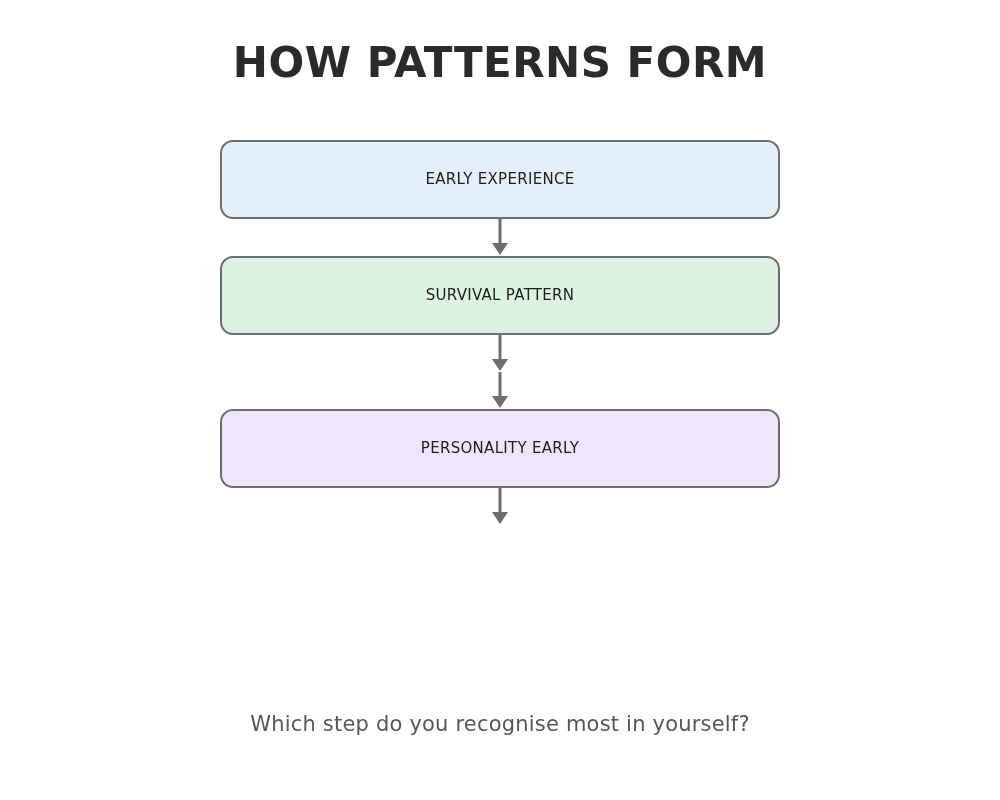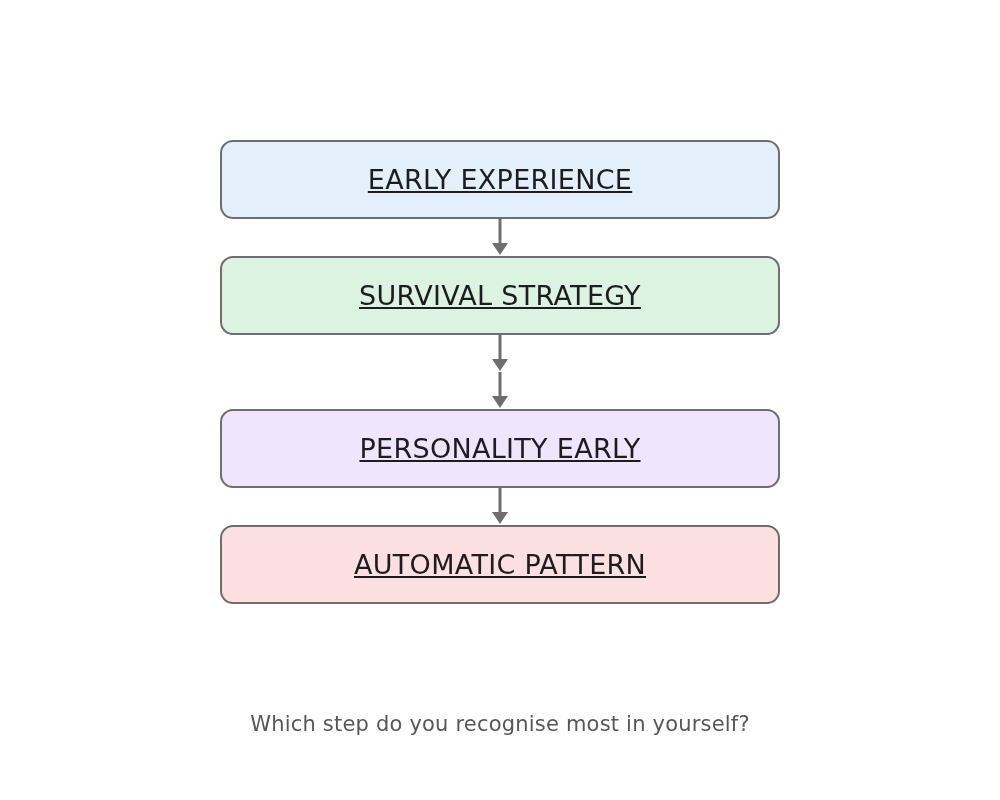--- a/index.html
+++ b/index.html
@@ -46,27 +46,26 @@
     width: 560px;
     height: 79px;
     border: 2px solid #6e6e6e;
     border-radius: 13px;
     display: flex;
     align-items: center;
     justify-content: center;
   }
 
   .flow-step-label {
-    font-size: 27px;
+    font-size: 15px;
     font-weight: normal;
     color: #1d1d1d;
     letter-spacing: 0.3px;
     line-height: 1;
     white-space: nowrap;
-    text-decoration: underline;
   }
 
   
   .flow-connector {
     position: relative;
     width: 560px;
     height: 37px;
     display: flex;
     align-items: center;
     justify-content: center;
@@ -87,36 +86,37 @@
     color: #575757;
     letter-spacing: 0.2px;
     white-space: nowrap;
   }
 </style>
 </head>
 <body>
 
 <div id="diagram-root">
 
+  <div id="diagram-title">HOW PATTERNS FORM</div>
 
   <div id="flow-column">
 
     <div class="flow-step" style="background-color: rgb(227, 240, 251);">
       <span class="flow-step-label">EARLY EXPERIENCE</span>
     </div>
 
     <div class="flow-connector">
       <svg width="20" height="37" viewBox="0 0 20 37" aria-hidden="true">
         <line x1="10" y1="0" x2="10" y2="26" stroke="#6e6e6e" stroke-width="3"></line>
         <polygon points="2,24 18,24 10,36" fill="#6e6e6e"></polygon>
       </svg>
     </div>
 
     <div class="flow-step" style="background-color: rgb(221, 243, 226);">
-      <span class="flow-step-label">SURVIVAL STRATEGY</span>
+      <span class="flow-step-label">SURVIVAL PATTERN</span>
     </div>
 
     <div class="flow-connector">
       <svg width="20" height="37" viewBox="0 0 20 37" aria-hidden="true">
         <line x1="10" y1="0" x2="10" y2="26" stroke="#6e6e6e" stroke-width="3"></line>
         <polygon points="2,24 18,24 10,36" fill="#6e6e6e"></polygon>
       </svg>
     </div>
 
 
@@ -131,21 +131,18 @@
       <span class="flow-step-label">PERSONALITY EARLY</span>
     </div>
 
     <div class="flow-connector">
       <svg width="20" height="37" viewBox="0 0 20 37" aria-hidden="true">
         <line x1="10" y1="0" x2="10" y2="26" stroke="#6e6e6e" stroke-width="3"></line>
         <polygon points="2,24 18,24 10,36" fill="#6e6e6e"></polygon>
       </svg>
     </div>
 
-    <div class="flow-step" style="background-color: rgb(252, 223, 224);">
-      <span class="flow-step-label">AUTOMATIC PATTERN</span>
-    </div>
 
   </div>
 
   <div id="diagram-caption">Which step do you recognise most in yourself?</div>
 
 </div>
 
 </body></html>

